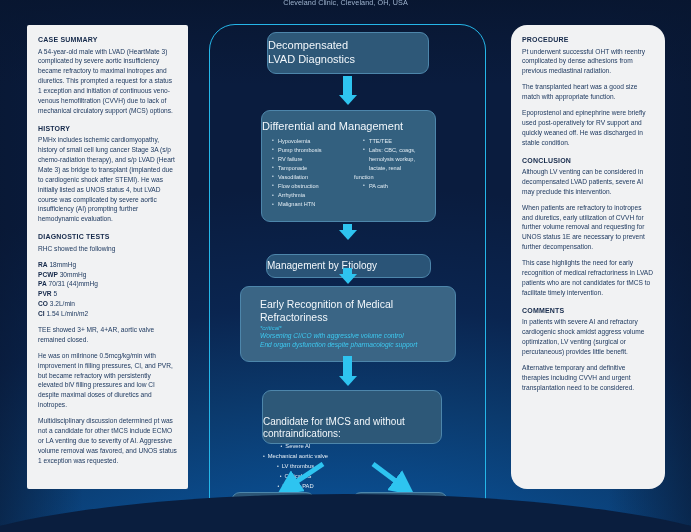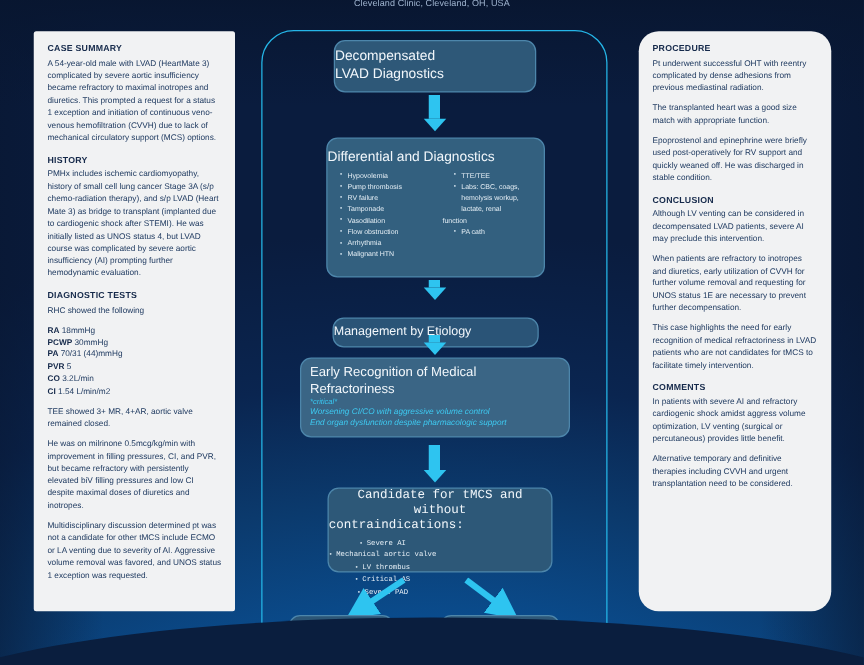--- a/index.html
+++ b/index.html
@@ -166,44 +166,43 @@
   .diff-col li.nobullet::before { content: ""; }
 
   .n-mgmt {
     left: 61px; top: 228px; width: 165px; height: 24px;
     background: #2a5477;
     margin-top: 12px;
   }
   .n-mgmt .node-title { font-size: 10px; }
 
   .n-early {
-    left: 35px; top: 272px; width: 216px; height: 64px;
+    left: 35px; top: 272px; width: 216px; height: 76px;
     background: #3a6585;
-    padding: 6px 7px;
+    padding: 6px 19px;
   }
   .n-early .node-title { font-size: 10.5px; line-height: 1.2; }
   .crit {
     font-size: 6px;
     font-style: italic;
     color: #39c6ef;
     margin-top: 1px;
   }
   .crit-line {
     font-size: 6.6px;
     font-style: italic;
     color: #3ec9f0;
     line-height: 1.45;
   }
 
   .n-cand {
-    left: 57px; top: 376px; width: 180px; height: 68px;
+    left: 57px; top: 376px; width: 180px; height: 54px;
     background: #2d5878;
-    padding-top: 0;
+    padding-top: 25px;
     justify-content: flex-start;
-    font-family: Liberation Mono, monospace;
   }
   .n-cand .node-title { font-size: 10px; line-height: 1.22; }
   .cand-list { list-style: none; margin-top: 2px; }
   .cand-list li {
     font-size: 5.8px;
     line-height: 1.7;
     color: #e6eff6;
     text-align: center;
   }
   .cand-list li::before {
@@ -316,21 +315,21 @@
       <div class="node-title">Decompensated</div>
       <div class="node-title">LVAD Diagnostics</div>
     </div>
 
     <div class="arrow-v a1">
       <div class="shaft"></div>
         <div class="head"></div>
     </div>
 
     <div class="node n-diff">
-      <div class="node-title diff-title">Differential and Diagnostics</div>
+      <div class="node-title diff-title">Differential and Management</div>
       <div class="diff-cols">
         <div class="diff-col">
           <ul>
             <li>Hypovolemia</li>
             <li>Pump thrombosis</li>
             <li>RV failure</li>
             <li>Tamponade</li>
             <li>Vasodilation</li>
             <li>Flow obstruction</li>
             <li>Arrhythmia</li>

